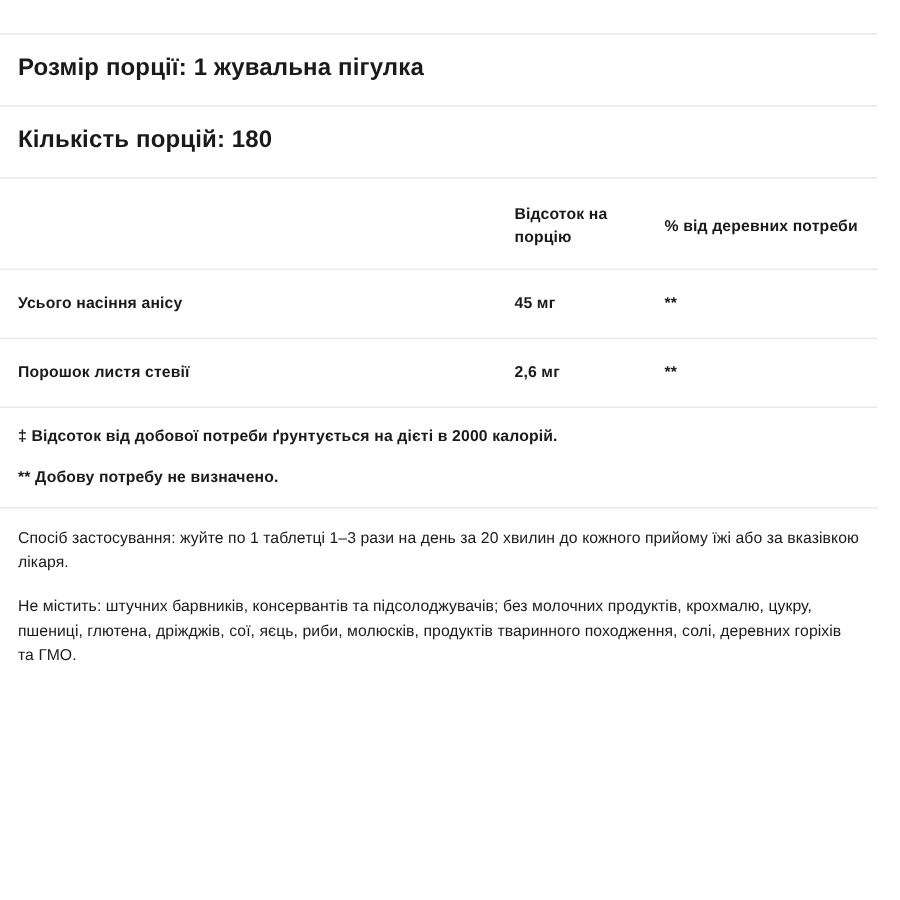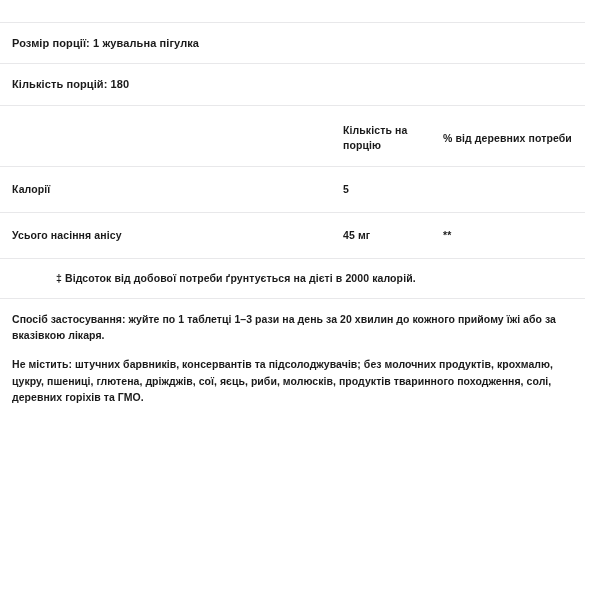--- a/index.html
+++ b/index.html
@@ -19,21 +19,21 @@
   .label-panel {
     width: 600px;
     box-sizing: border-box;
     padding: 0 15px 0 0;
   }
 
   
   .serving-row {
     border-top: 1px solid #e8e8ea;
     padding: 13px 0 13px 12px;
-    font-size: 11px;
+    font-size: 16px;
     font-weight: bold;
     letter-spacing: 0.1px;
     line-height: 1.3;
   }
   .serving-row.first { border-top: 1px solid #e8e8ea; margin-top: 22px; }
 
   
   .nutri-table {
     width: 100%;
     border-collapse: collapse;
@@ -74,31 +74,30 @@
   .footnotes {
     border-top: 1px solid #e8e8ea;
     padding-top: 12px;
   }
   .footnote {
     font-size: 10.5px;
     font-weight: bold;
     letter-spacing: 0.1px;
     line-height: 1.35;
     padding: 0 0 13px 12px;
-    margin-left: 44px;
   }
 
   
   .body-block {
     border-top: 1px solid #e8e8ea;
     padding: 12px 12px 0 12px;
   }
   .para {
     font-size: 10.5px;
-    font-weight: bold;
+    font-weight: normal;
     letter-spacing: 0.05px;
     line-height: 1.55;
     margin: 0 0 13px 0;
   }
   .para:last-child { margin-bottom: 0; }
 </style>
 </head>
 <body>
 
 <div class="label-panel">
@@ -109,50 +108,51 @@
 
   <table class="nutri-table">
     <colgroup>
       <col class="c1">
         <col class="c2">
         <col class="c3">
     </colgroup>
     <thead>
       <tr>
         <th class="h1"></th>
-        <th>Кількість на порцію</th>
+        <th>Відсоток на порцію</th>
         <th>% від деревних потреби</th>
       </tr>
     </thead>
     <tbody>
 
-      <tr>
-        <td class="n-name">
-          <span class="two-line">Калорії</span>
-        </td>
-        <td>5</td>
-        <td></td>
-      </tr>
 
 
 
       <tr>
         <td class="n-name">
           <span class="two-line">Усього насіння анісу</span>
         </td>
         <td>45 мг</td>
         <td>**</td>
       </tr>
 
+      <tr>
+        <td class="n-name">
+          <span class="two-line">Порошок листя стевії</span>
+        </td>
+        <td>2,6 мг</td>
+        <td>**</td>
+      </tr>
 
     </tbody>
   </table>
 
   <div class="footnotes">
     <div class="footnote">‡ Відсоток від добової потреби ґрунтується на дієті в 2000 калорій.</div>
+    <div class="footnote">** Добову потребу не визначено.</div>
   </div>
 
   <div class="body-block">
     <p class="para">Спосіб застосування: жуйте по 1 таблетці 1–3 рази на день за 20 хвилин до кожного прийому їжі або за вказівкою лікаря.</p>
     <p class="para">Не містить: штучних барвників, консервантів та підсолоджувачів; без молочних продуктів, крохмалю, цукру, пшениці, глютена, дріжджів, сої, яєць, риби, молюсків, продуктів тваринного походження, солі, деревних горіхів та ГМО.</p>
 
   </div>
 
 </div>
 

